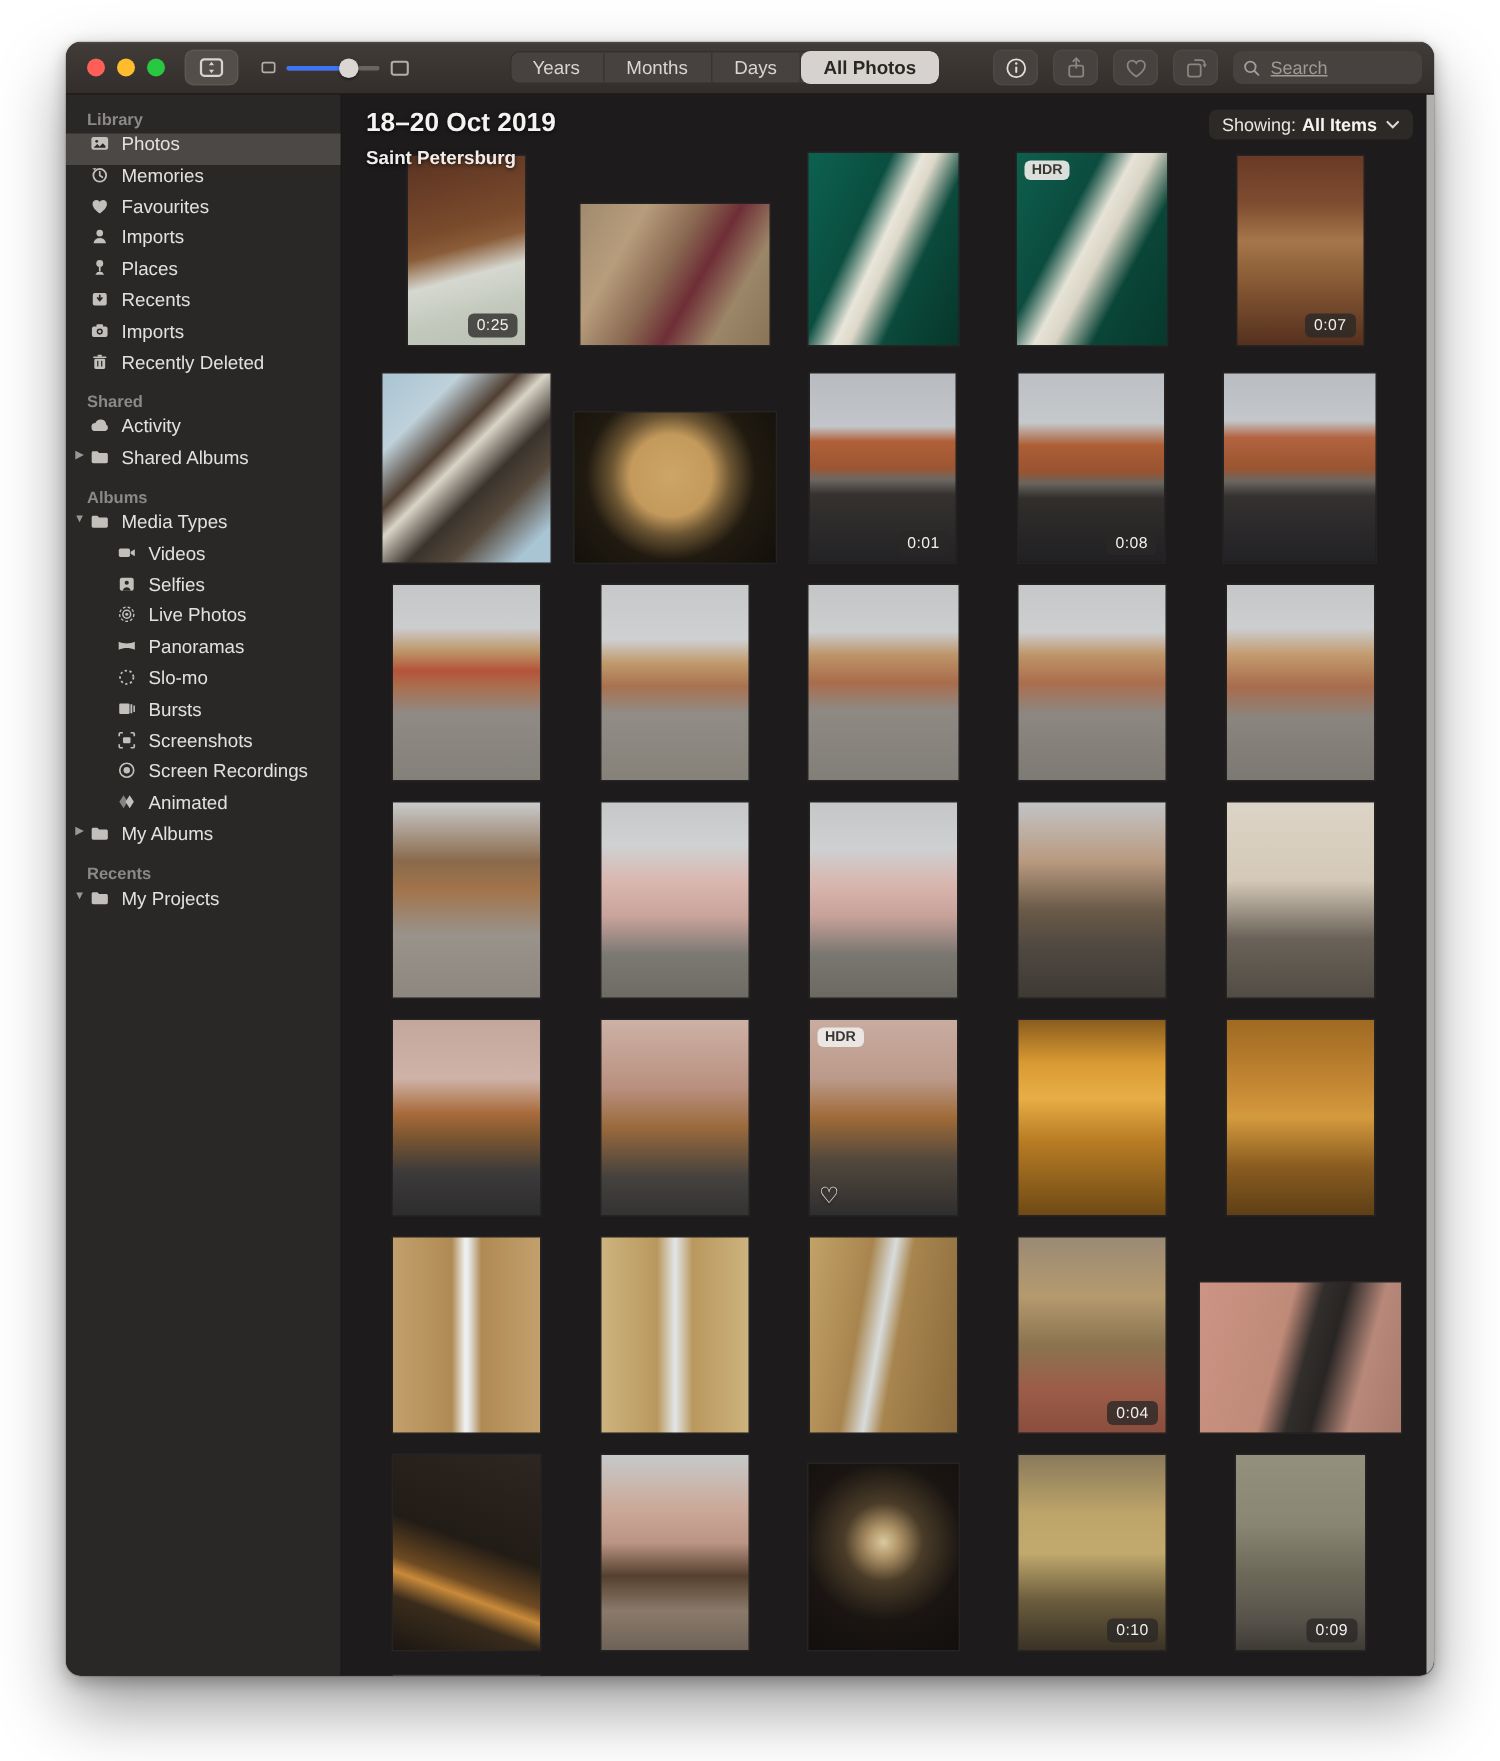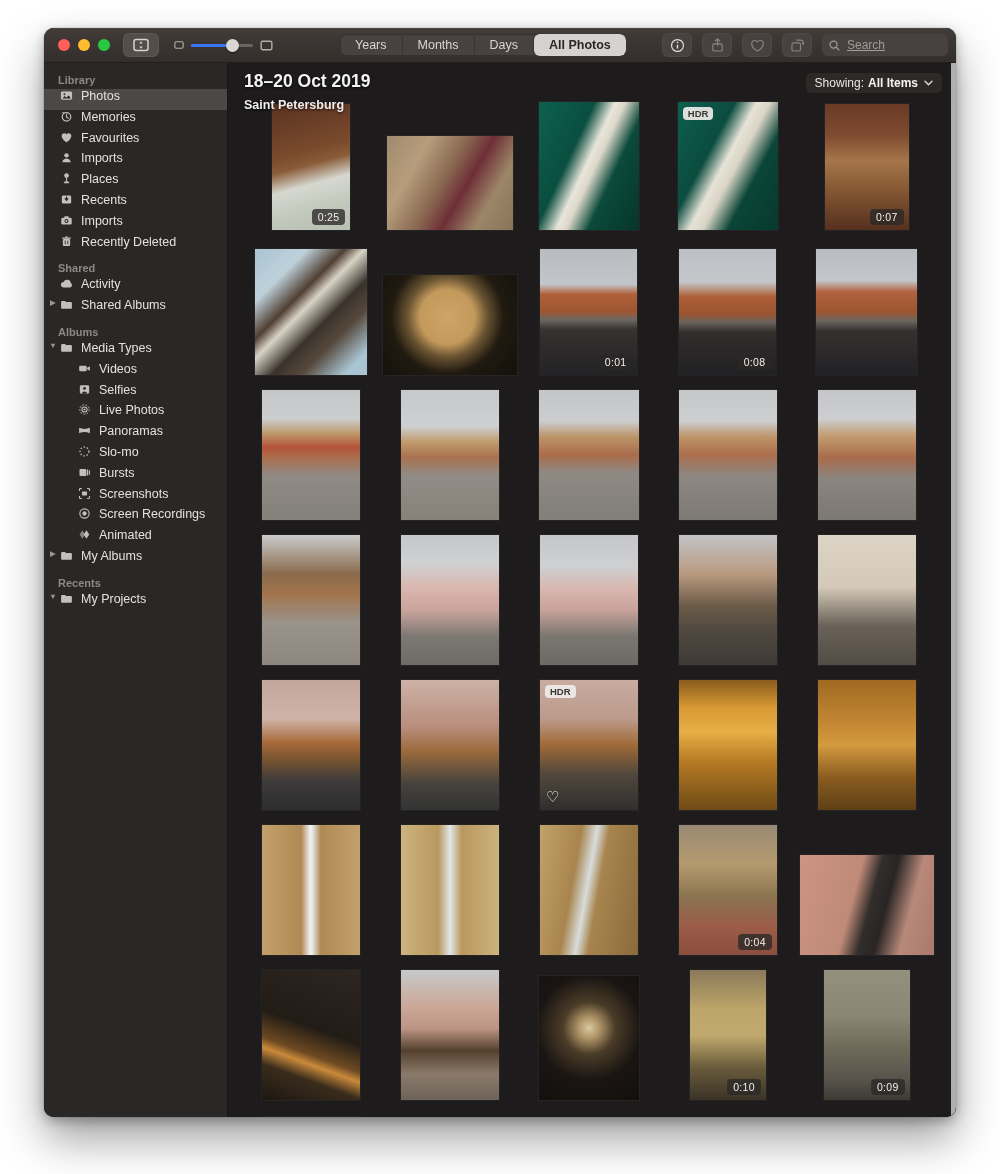--- a/index.html
+++ b/index.html
@@ -495,21 +495,21 @@
           <div class="cell">
             <div class="thumb" title="building at night with lit window" style="width: 98px; height: 130px; background: linear-gradient(200deg, rgb(46, 38, 32) 0%, rgb(34, 28, 22) 45%, rgb(110, 74, 34) 62%, rgb(201, 138, 58) 68%, rgb(58, 44, 28) 78%, rgb(28, 23, 18) 100%);"></div>
           </div>
           <div class="cell">
             <div class="thumb" title="building entrance with door" style="width: 98px; height: 130px; background: linear-gradient(rgb(199, 201, 202) 0%, rgb(203, 168, 152) 28%, rgb(187, 148, 132) 45%, rgb(85, 64, 46) 62%, rgb(138, 122, 106) 80%, rgb(110, 98, 88) 100%);"></div>
           </div>
           <div class="cell">
             <div class="thumb" title="dark hall with lit picture" style="width: 100px; height: 124px; background: radial-gradient(circle at 50% 42%, rgb(217, 201, 160) 0%, rgb(176, 148, 104) 12%, rgb(74, 60, 40) 30%, rgb(26, 21, 18) 60%, rgb(18, 15, 12) 100%);"></div>
           </div>
           <div class="cell">
-            <div class="thumb" title="yellow wall with pipe video" style="width: 76px; height: 130px; background: linear-gradient(rgb(138, 122, 92) 0%, rgb(189, 164, 104) 30%, rgb(194, 170, 110) 50%, rgb(106, 92, 60) 75%, rgb(58, 50, 38) 100%);">
+            <div class="thumb" title="yellow wall with pipe video" style="width: 98px; height: 130px; background: linear-gradient(rgb(138, 122, 92) 0%, rgb(189, 164, 104) 30%, rgb(194, 170, 110) 50%, rgb(106, 92, 60) 75%, rgb(58, 50, 38) 100%);">
               <span class="dur">0:10</span>
             </div>
           </div>
           <div class="cell">
             <div class="thumb" title="grey corridor video" style="width: 86px; height: 130px; background: linear-gradient(rgb(148, 144, 126) 0%, rgb(138, 134, 116) 35%, rgb(110, 106, 90) 60%, rgb(86, 82, 74) 85%, rgb(62, 59, 53) 100%);">
               <span class="dur">0:09</span>
             </div>
           </div>
           <div class="cell">
             <div class="thumb" title="partially visible photo" style="width: 98px; height: 128px; background: linear-gradient(rgb(160, 138, 140) 0%, rgb(138, 116, 118) 100%);"></div>

